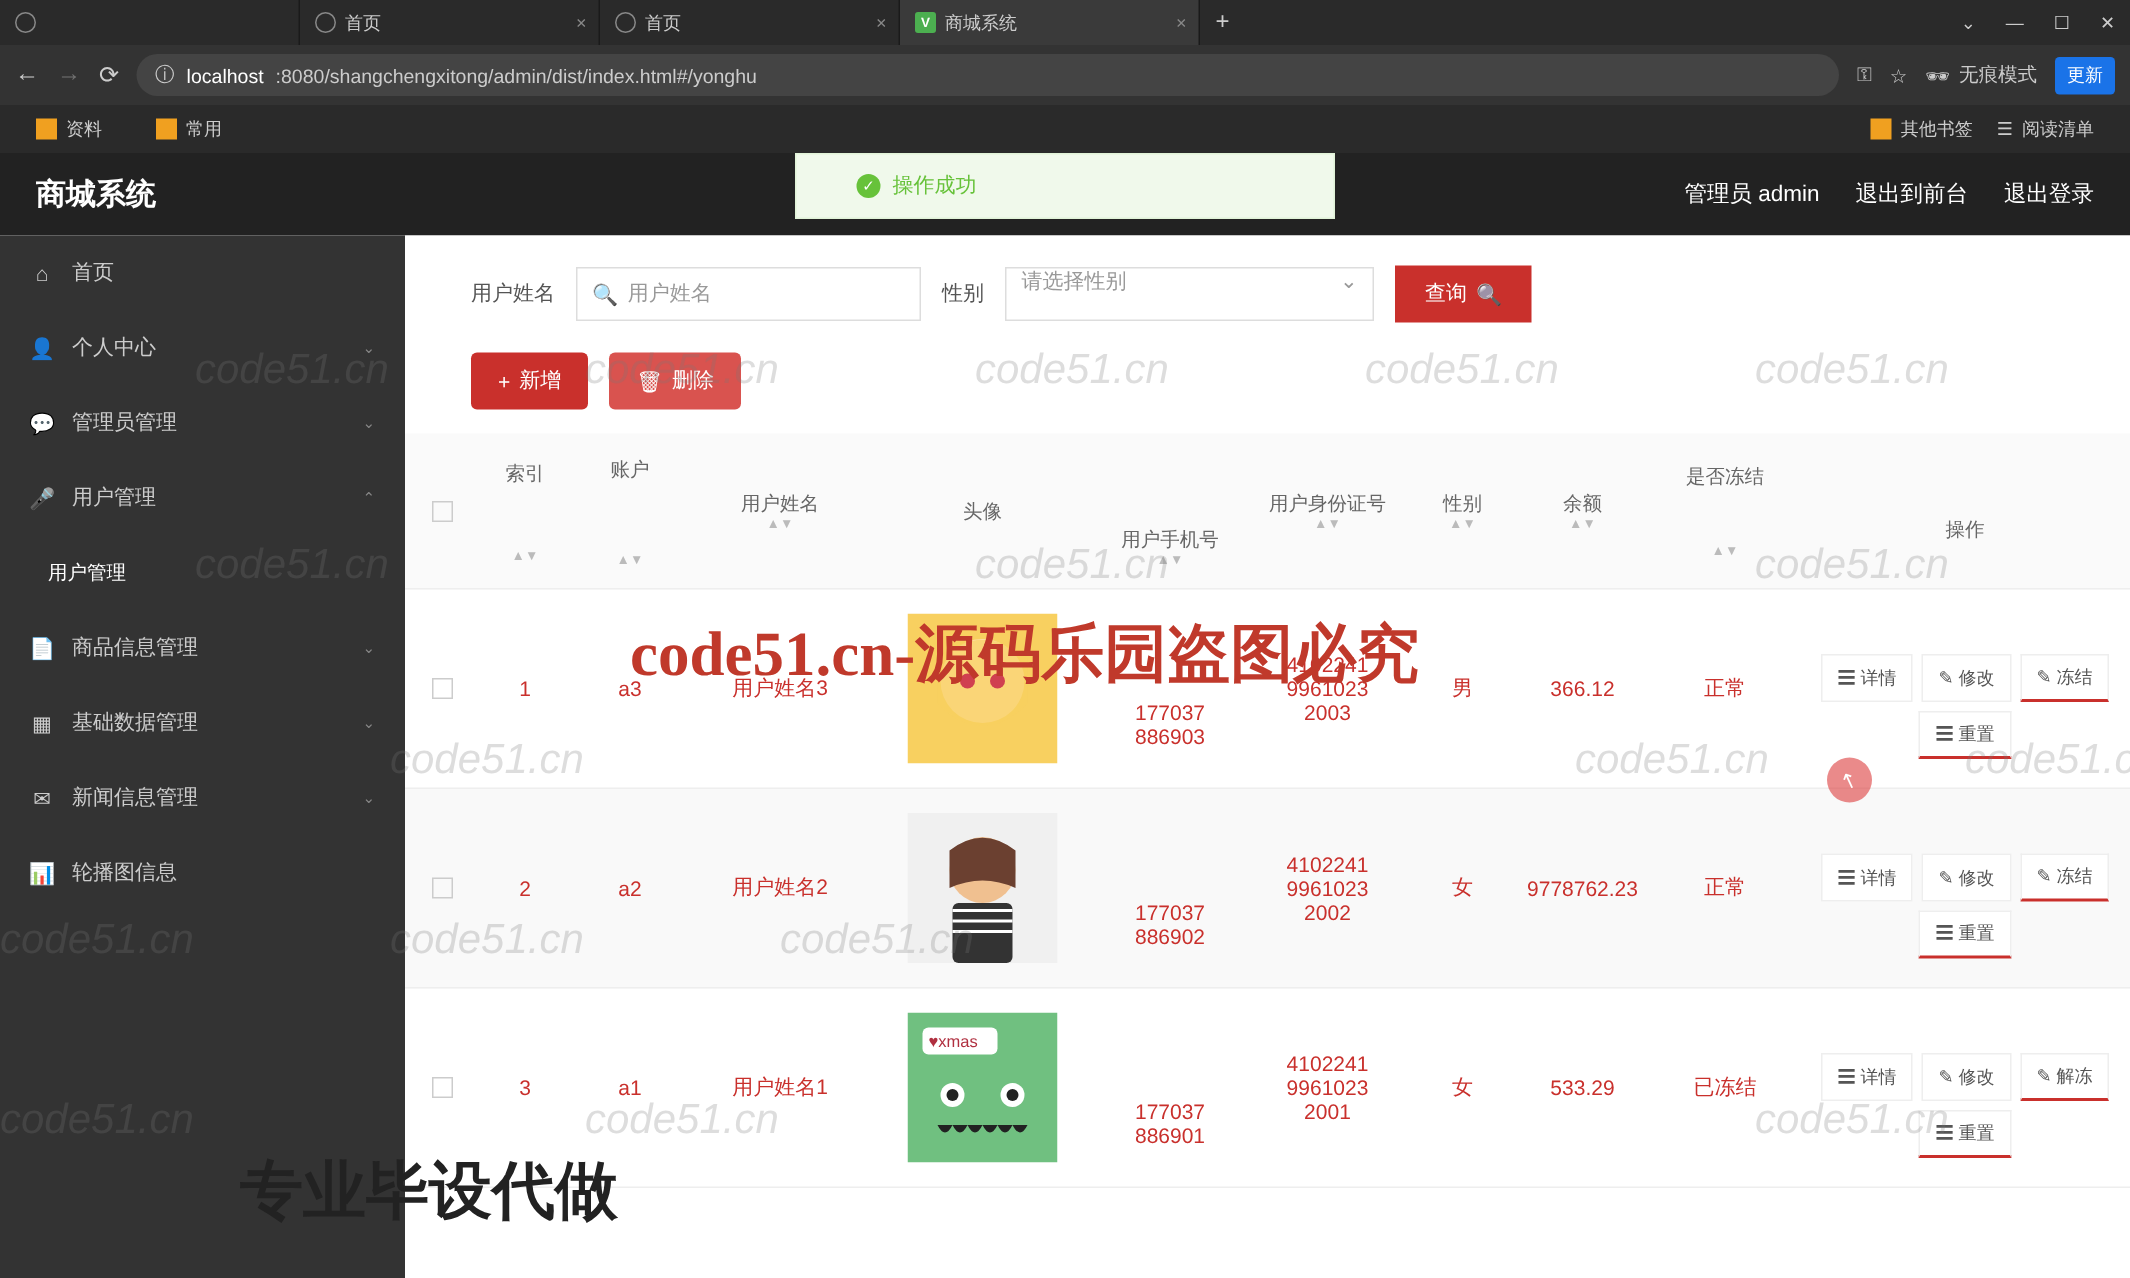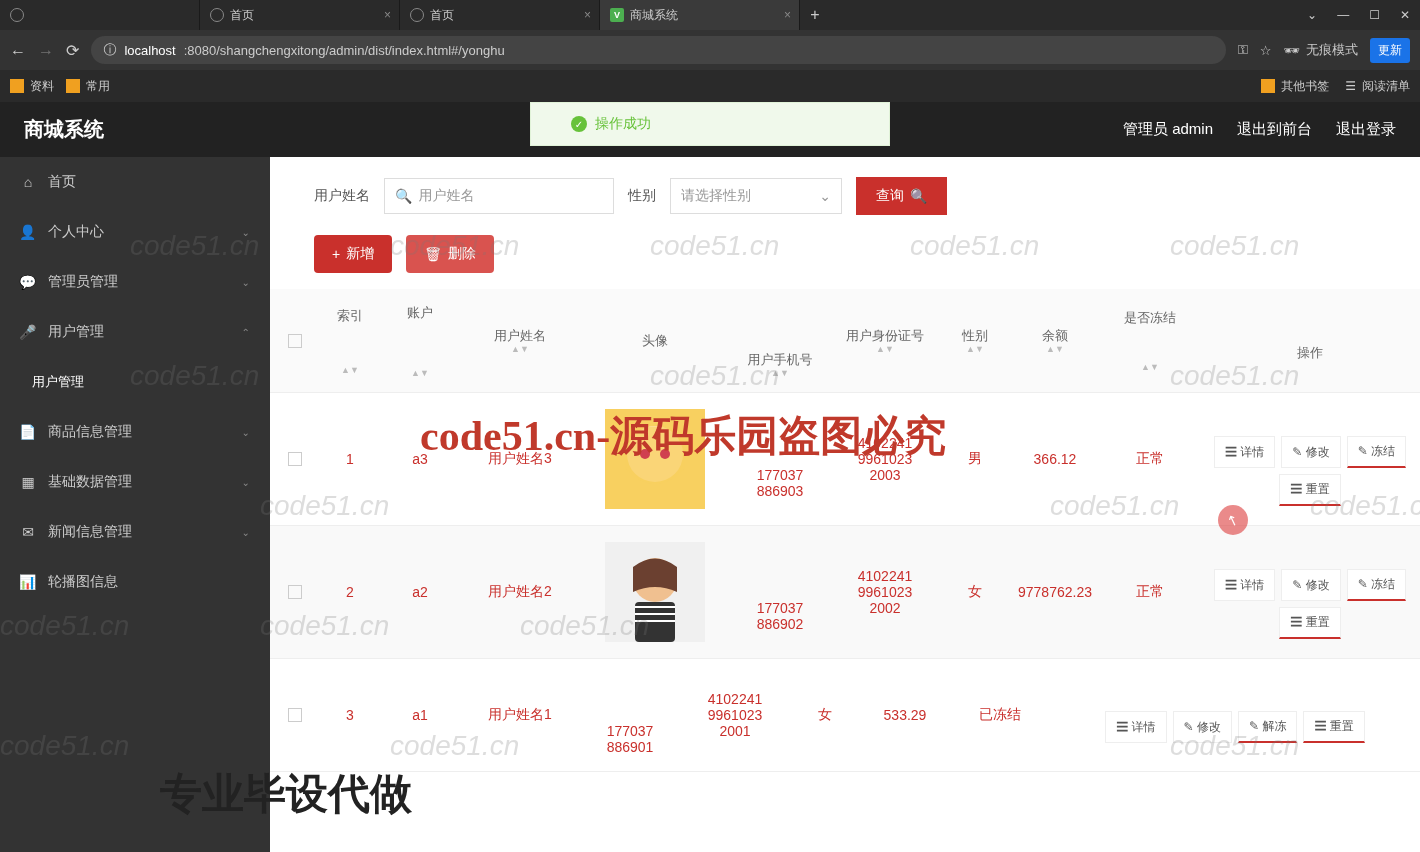--- a/index.html
+++ b/index.html
@@ -17,21 +17,21 @@
 .window-controls span { cursor: pointer; font-size: 12px; }
 
 .addr-bar { height: 40px; background: #333; display: flex; align-items: center; padding: 0 10px; gap: 12px; }
 .nav-btn { color: #ccc; font-size: 16px; cursor: pointer; }
 .url-box { flex: 1; background: #444; height: 28px; border-radius: 14px; display: flex; align-items: center; padding: 0 12px; color: #ccc; font-size: 13px; gap: 8px; }
 .url-box .host { color: #fff; }
 .addr-right { display: flex; align-items: center; gap: 12px; color: #ccc; font-size: 13px; }
 .incognito { display: flex; align-items: center; gap: 6px; }
 .update-btn { background: #1a73e8; color: #fff; padding: 4px 8px; border-radius: 3px; font-size: 12px; }
 
-.bookmarks { height: 32px; background: #2a2a2a; display: flex; align-items: center; padding: 0 10px; gap: 12px; font-size: 12px; color: #ccc; }
+.bookmarks { height: 32px; background: #2a2a2a; display: flex; align-items: center; padding: 0 24px; gap: 36px; font-size: 12px; color: #ccc; }
 .bookmark { display: flex; align-items: center; gap: 6px; cursor: pointer; }
 .bookmark-icon { width: 14px; height: 14px; background: #f0a020; }
 .bookmarks-right { margin-left: auto; display: flex; gap: 16px; align-items: center; }
 
 
 .app { position: absolute; top: 102px; left: 0; right: 0; bottom: 0; background: #fff; }
 .app-header { height: 55px; background: #222; display: flex; align-items: center; padding: 0 24px; color: #fff; }
 .app-title { font-size: 20px; font-weight: bold; }
 .app-header-right { margin-left: auto; display: flex; gap: 24px; font-size: 15px; }
 .app-header-right span { cursor: pointer; }
@@ -47,21 +47,21 @@
 
 .main { position: absolute; top: 55px; left: 270px; right: 0; bottom: 0; background: #fff; overflow-y: auto; padding: 0; }
 .breadcrumb-wrap { padding: 14px 44px; border-bottom: 1px solid #eee; margin: 0 22px; }
 .breadcrumb { font-size: 14px; color: #333; }
 .breadcrumb .heart { color: #d43; }
 .breadcrumb .dim { color: #999; }
 
 .filters { display: flex; align-items: center; gap: 14px; padding: 20px 44px; }
 .filter-label { font-size: 14px; color: #555; }
 .filter-input { width: 230px; height: 36px; border: 1px solid #ddd; padding: 0 10px; font-size: 14px; display: flex; align-items: center; gap: 6px; color: #999; }
-.filter-select { width: 172px; height: 36px; border: 1px solid #ddd; padding: 0 10px; font-size: 14px; color: #999; display: flex; align-items: center; justify-content: space-between; }
+.filter-select { width: 246px; height: 36px; border: 1px solid #ddd; padding: 0 10px; font-size: 14px; color: #999; display: flex; justify-content: space-between; }
 .query-btn { background: #c9302c; color: #fff; border: none; padding: 10px 20px; font-size: 14px; cursor: pointer; display: flex; align-items: center; gap: 6px; }
 
 .actions { display: flex; gap: 14px; padding: 0 44px 16px; }
 .add-btn { background: #c9302c; color: #fff; border: none; padding: 10px 18px; font-size: 14px; cursor: pointer; display: flex; align-items: center; gap: 6px; border-radius: 4px; }
 .del-btn { background: #d9534f; color: #fff; border: none; padding: 10px 18px; font-size: 14px; cursor: pointer; display: flex; align-items: center; gap: 6px; border-radius: 4px; }
 
 
 .table { width: 100%; }
 .thead { display: flex; background: #fafafa; border-bottom: 1px solid #eee; font-size: 13px; color: #666; padding: 14px 0; }
 .th, .td { text-align: center; display: flex; align-items: center; justify-content: center; flex-direction: column; }
@@ -362,20 +362,32 @@
       </div>
     </div>
           </div>
           <div class="trow">
     <div class="td col-check">
               <div class="checkbox"></div>
             </div>
     <div class="td col-idx">3</div>
     <div class="td col-acc">a1</div>
     <div class="td col-name">用户姓名1</div>
+    <div class="td col-avatar">
+              <svg class="avatar-svg" viewBox="0 0 100 100">
+                <rect width="100" height="100" fill="#70c080"></rect>
+                <rect x="10" y="10" width="50" height="18" rx="4" fill="#fff"></rect>
+                <text x="14" y="23" font-size="11" fill="#b03040">♥xmas</text>
+                <circle cx="30" cy="55" r="8" fill="#fff"></circle>
+                <circle cx="70" cy="55" r="8" fill="#fff"></circle>
+                <circle cx="30" cy="55" r="4" fill="#222"></circle>
+                <circle cx="70" cy="55" r="4" fill="#222"></circle>
+                <path d="M20 75 Q25 85 30 75 Q35 85 40 75 Q45 85 50 75 Q55 85 60 75 Q65 85 70 75 Q75 85 80 75" fill="#222"></path>
+              </svg>
+            </div>
     <div class="td col-phone">177037<br>886901</div>
     <div class="td col-id">4102241<br>9961023<br>2001</div>
     <div class="td col-gender">女</div>
     <div class="td col-balance">533.29</div>
     <div class="td col-frozen">已冻结</div>
     <div class="td col-ops">
       <div class="ops">
         <button class="op-btn">☰ 详情</button>
         <button class="op-btn">✎ 修改</button>
         <button class="op-btn underline">✎ 解冻</button>

